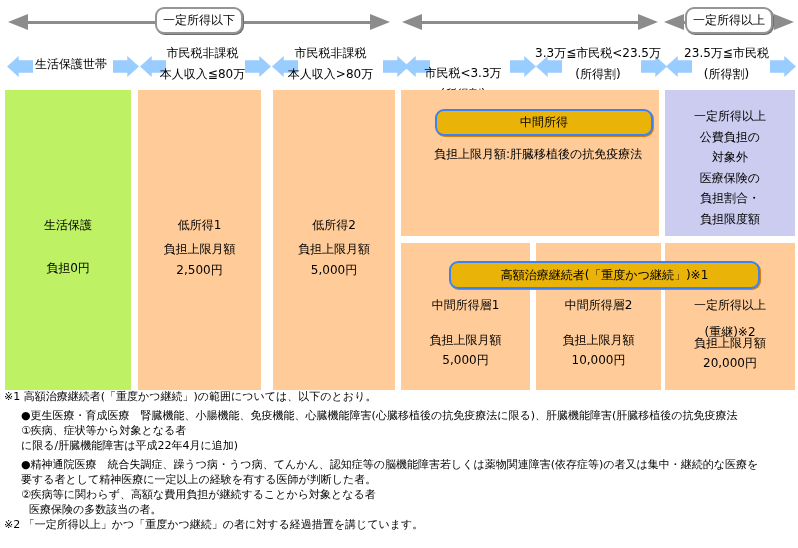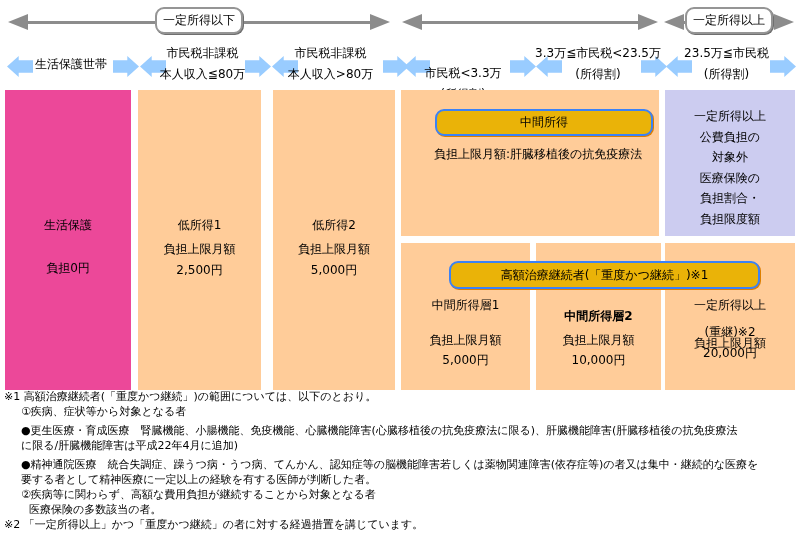--- a/index.html
+++ b/index.html
@@ -25,21 +25,21 @@
   .barrow.l{clip-path:polygon(100% 20%,45% 20%,45% 0,0 50%,45% 100%,45% 80%,100% 80%);}
   
   .cat{
     position:absolute;top:42px;height:44px;display:flex;flex-direction:column;
     justify-content:center;align-items:center;text-align:center;
     font-size:12px;line-height:21px;white-space:nowrap;
   }
   .cat .small-l1{font-size:12px;}
   
   .box{position:absolute;}
-  .bg-green{background:#ec4899;}
+  .bg-green{background:#bef264;}
   .bg-orange{background:#FFCC99;}
   .bg-lav{background:#CCCCF0;}
   .box-text{position:absolute;left:0;right:0;text-align:center;font-size:12px;line-height:15px;white-space:nowrap;}
   
   .badge{
     position:absolute;background:#eab308;border:2px solid #3b82f6;border-radius:9px;
     box-shadow:1px 1px 0 #DD7F00;
     display:flex;align-items:center;justify-content:center;
     font-size:12px;white-space:nowrap;z-index:3;box-sizing:border-box;
   }
@@ -146,37 +146,37 @@
       <div>負担限度額</div>
     </div>
   </div>
 
   <div class="box bg-orange" style="left:401px;top:243px;width:129px;height:147px;">
     <div class="box-text" style="top:55px;">中間所得層1</div>
     <div class="box-text" style="top:90px;">負担上限月額</div>
     <div class="box-text" style="top:110px;">5,000円</div>
   </div>
   <div class="box bg-orange" style="left:536px;top:243px;width:125px;height:147px;">
-    <div class="box-text" style="top:66px;font-weight:bold;">中間所得層2</div>
+    <div class="box-text" style="top:55px;">中間所得層2</div>
     <div class="box-text" style="top:90px;">負担上限月額</div>
     <div class="box-text" style="top:110px;">10,000円</div>
   </div>
   <div class="box bg-orange" style="left:665px;top:243px;width:130px;height:147px;">
     <div class="box-text" style="top:55px;">一定所得以上</div>
     <div class="box-text" style="top:82px;">(重継)※2</div>
     <div class="box-text" style="top:93px;">負担上限月額</div>
-    <div class="box-text" style="top:103px;">20,000円</div>
+    <div class="box-text" style="top:113px;">20,000円</div>
   </div>
 
   <div class="badge" style="left:449px;top:261px;width:311px;height:28px;">高額治療継続者(「重度かつ継続」)※1</div>
 
   <div class="footnotes">
     <div class="fn i0">※1 高額治療継続者(「重度かつ継続」)の範囲については、以下のとおり。</div>
+    <div class="fn i1 gap">●更生医療・育成医療　腎臓機能、小腸機能、免疫機能、心臓機能障害(心臓移植後の抗免疫療法に限る)、肝臓機能障害(肝臓移植後の抗免疫療法</div>
     <div class="fn i1">①疾病、症状等から対象となる者</div>
-    <div class="fn i1 gap">●更生医療・育成医療　腎臓機能、小腸機能、免疫機能、心臓機能障害(心臓移植後の抗免疫療法に限る)、肝臓機能障害(肝臓移植後の抗免疫療法</div>
     <div class="fn i1">に限る/肝臓機能障害は平成22年4月に追加)</div>
     <div class="fn i1 gap">●精神通院医療　統合失調症、躁うつ病・うつ病、てんかん、認知症等の脳機能障害若しくは薬物関連障害(依存症等)の者又は集中・継続的な医療を</div>
     <div class="fn i1">要する者として精神医療に一定以上の経験を有する医師が判断した者。</div>
     <div class="fn i1">②疾病等に関わらず、高額な費用負担が継続することから対象となる者</div>
     <div class="fn i2">医療保険の多数該当の者。</div>
     <div class="fn i0">※2 「一定所得以上」かつ「重度かつ継続」の者に対する経過措置を講じています。</div>
   </div>
 
 </div>
 

